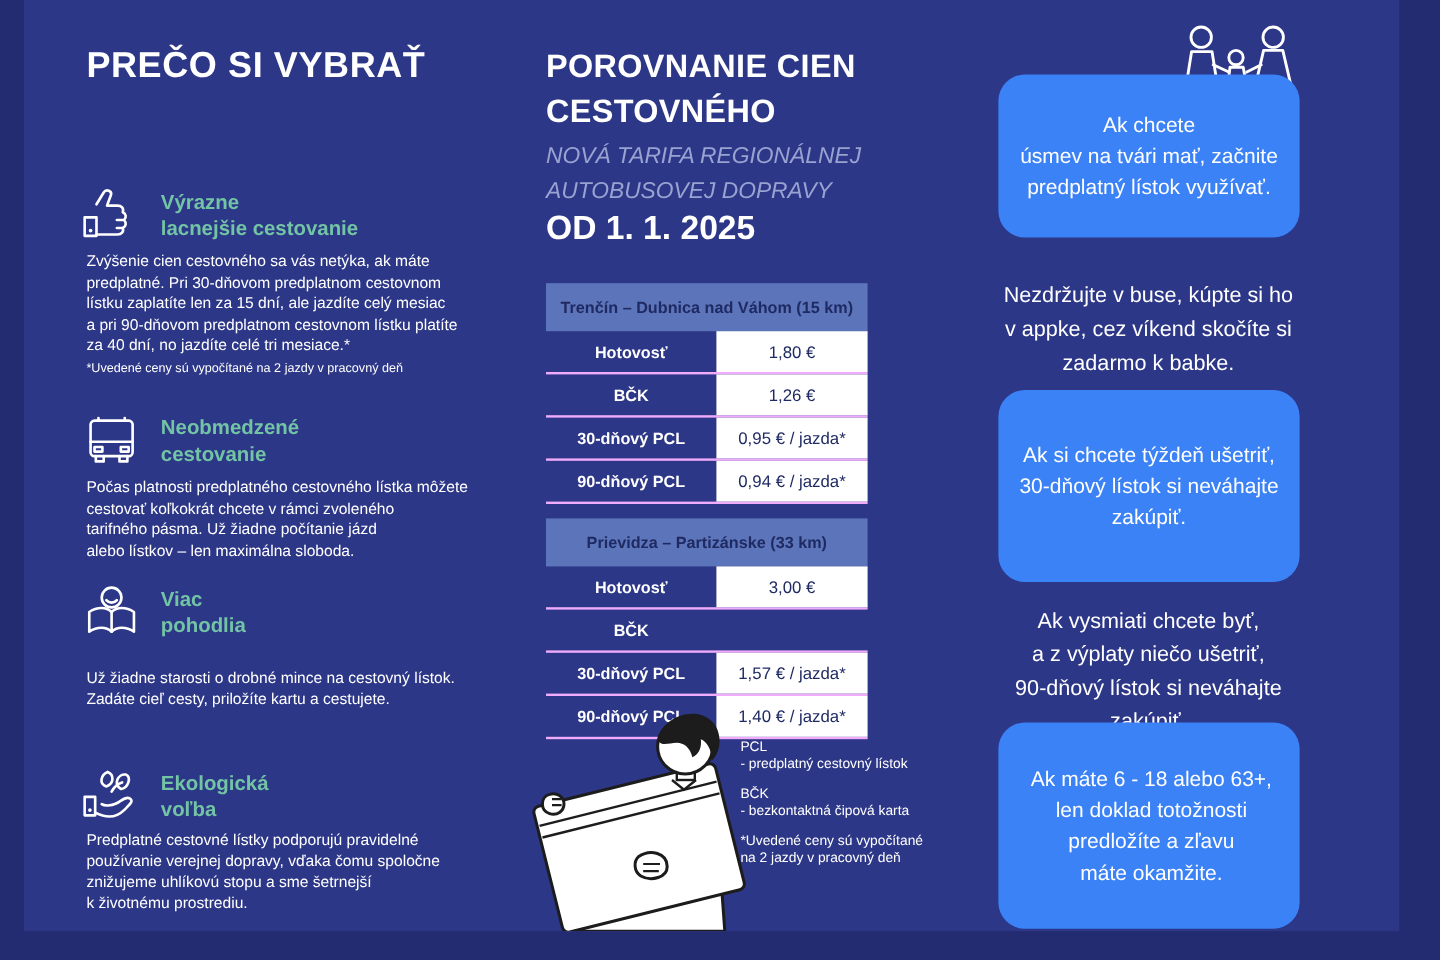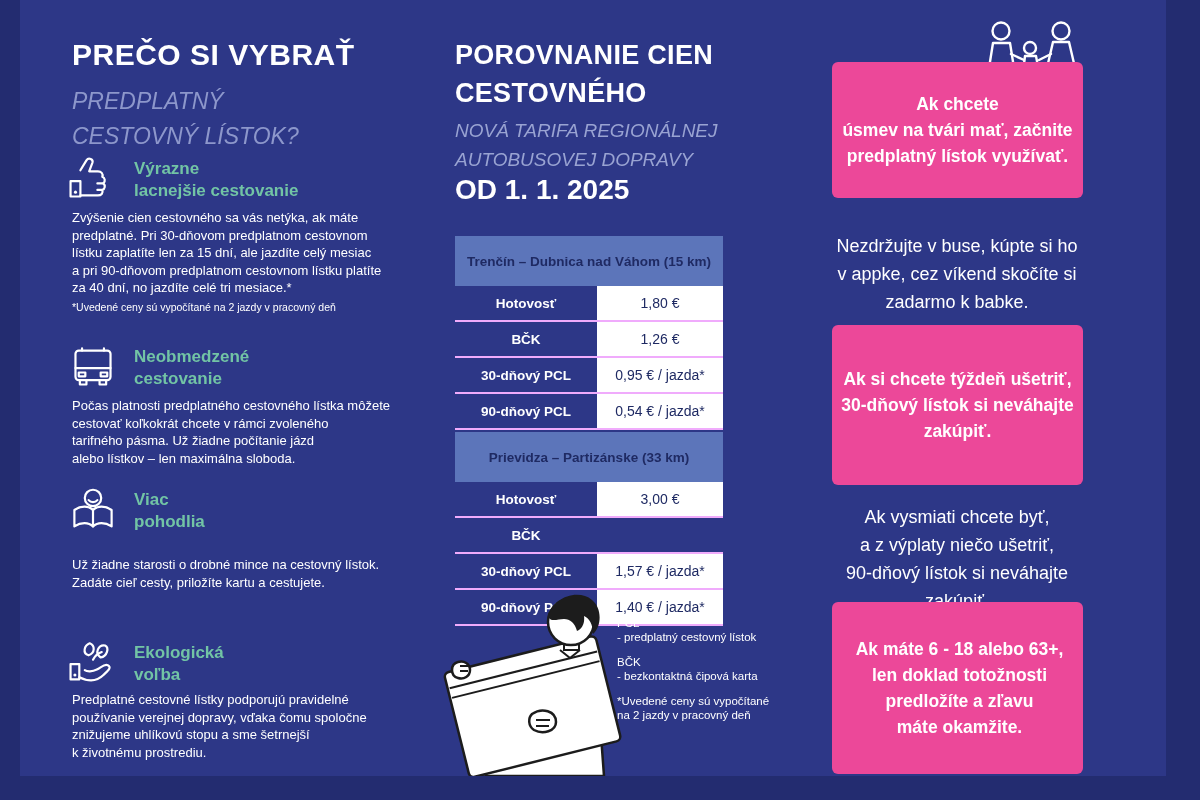--- a/index.html
+++ b/index.html
@@ -19,49 +19,47 @@
   .sec-body { position:absolute; left:52px; color:#ffffff; font-size:13px; line-height:17.5px; width:340px; }
   .sec-foot { position:absolute; left:52px; color:#ffffff; font-size:10.5px; }
 
   
   .mid-title { position:absolute; left:435px; top:36px; color:#ffffff; font-size:27px; font-weight:bold; line-height:38px; letter-spacing:.3px; }
   .mid-subtitle { position:absolute; left:435px; top:116px; color:#99a3d2; font-size:19px; font-style:italic; line-height:29px; }
   .mid-date { position:absolute; left:435px; top:174px; color:#ffffff; font-size:28px; font-weight:bold; }
   .ptable { position:absolute; left:435px; width:268px; }
   .ptable-1 { top:236px; }
   .ptable-2 { top:432px; }
-  .ptable-header { height:50px; background:#5c75ba; color:#1f2a63; font-size:13.5px; font-weight:bold; display:flex; align-items:center; justify-content:center; }
+  .ptable-header { height:40px; background:#5c75ba; color:#1f2a63; font-size:13.5px; font-weight:bold; display:flex; align-items:center; justify-content:center; }
   .prow { display:flex; height:36px; border-bottom:2px solid #f0abfc; }
   .plabel { flex:0 0 142px; display:flex; align-items:center; justify-content:center; color:#ffffff; font-size:13.5px; font-weight:bold; }
   .pvalue { flex:1; background:#ffffff; display:flex; align-items:center; justify-content:center; color:#1f2a63; font-size:14px; }
   .legend { position:absolute; left:597px; top:616px; width:170px; color:#ffffff; font-size:11.5px; line-height:14px; }
   .legend p { margin-bottom:11px; }
   .person { position:absolute; left:420px; top:592px; width:212px; height:184px; }
   .person svg { width:100%; height:100%; }
 
   
-  .rbox { position:absolute; left:812px; width:251px; background:#ec4899; border-radius:6px; color:#ffffff; font-weight:bold; font-size:17.5px; line-height:26px; text-align:center; display:flex; align-items:center; justify-content:center; padding:10px 8px; }
+  .rbox { position:absolute; left:812px; width:251px; background:#3b82f6; border-radius:22px; color:#ffffff; font-weight:normal; font-size:17.5px; line-height:26px; text-align:center; display:flex; align-items:center; justify-content:center; padding:10px 8px; }
   .rbox-1 { top:62px; height:136px; }
   .rbox-2 { top:325px; height:160px;text-align:center; }
   .rbox-3 { top:602px; height:172px;padding-left:12px; }
   .rplain { position:absolute; left:798px; width:278px; color:#ffffff; font-size:18px; line-height:28px; text-align:center; }
   .rplain-1 { top:232px; }
   .rplain-2 { top:503px; }
   .family { position:absolute; left:963px; top:20px; width:102px; height:78px; }
   .family svg { width:100%; height:100%; }
 </style>
 </head>
 <body>
 
 <div class="canvas">
   <div class="page">
 
     <h1 class="left-title">PREČO SI VYBRAŤ</h1>
-    <div class="left-subtitle pl">PREDPLATNÝ
-CESTOVNÝ LÍSTOK?</div>
 
     <div class="sec-head" style="top:156px;">
       <span class="sec-icon">
         <svg viewBox="0 0 44 42" fill="none" stroke="#ffffff" stroke-width="2" stroke-linecap="round" stroke-linejoin="round" aria-hidden="true">
           <rect x="1.5" y="23" width="9" height="14"></rect>
           <circle cx="6" cy="33" r="1.4" fill="#ffffff" stroke="none"></circle>
           <path d="M10.5,36 h16 c3,0 5,-2 4,-5 c2.5,-1 3,-4 1,-6 c2,-2 1.5,-5 -1,-6 c1,-3 -1,-5 -4,-5 h-8 l3,-8 c1,-3 -3.5,-5 -5.5,-2 l-5.5,9"></path>
           <path d="M26,25 h5 M26,31 h4.5"></path>
         </svg>
       </span>
@@ -143,21 +141,21 @@
       <div class="prow">
         <div class="plabel">BČK</div>
         <div class="pvalue">1,26 €</div>
       </div>
       <div class="prow">
         <div class="plabel">30-dňový PCL</div>
         <div class="pvalue">0,95 € / jazda*</div>
       </div>
       <div class="prow">
         <div class="plabel">90-dňový PCL</div>
-        <div class="pvalue">0,54 € / jazda*</div>
+        <div class="pvalue">0,94 € / jazda*</div>
       </div>
     </div>
 
     <div class="ptable ptable-2">
       <div class="ptable-header">Prievidza – Partizánske (33 km)</div>
       <div class="prow">
         <div class="plabel">Hotovosť</div>
         <div class="pvalue">3,00 €</div>
       </div>
       <div class="prow">

